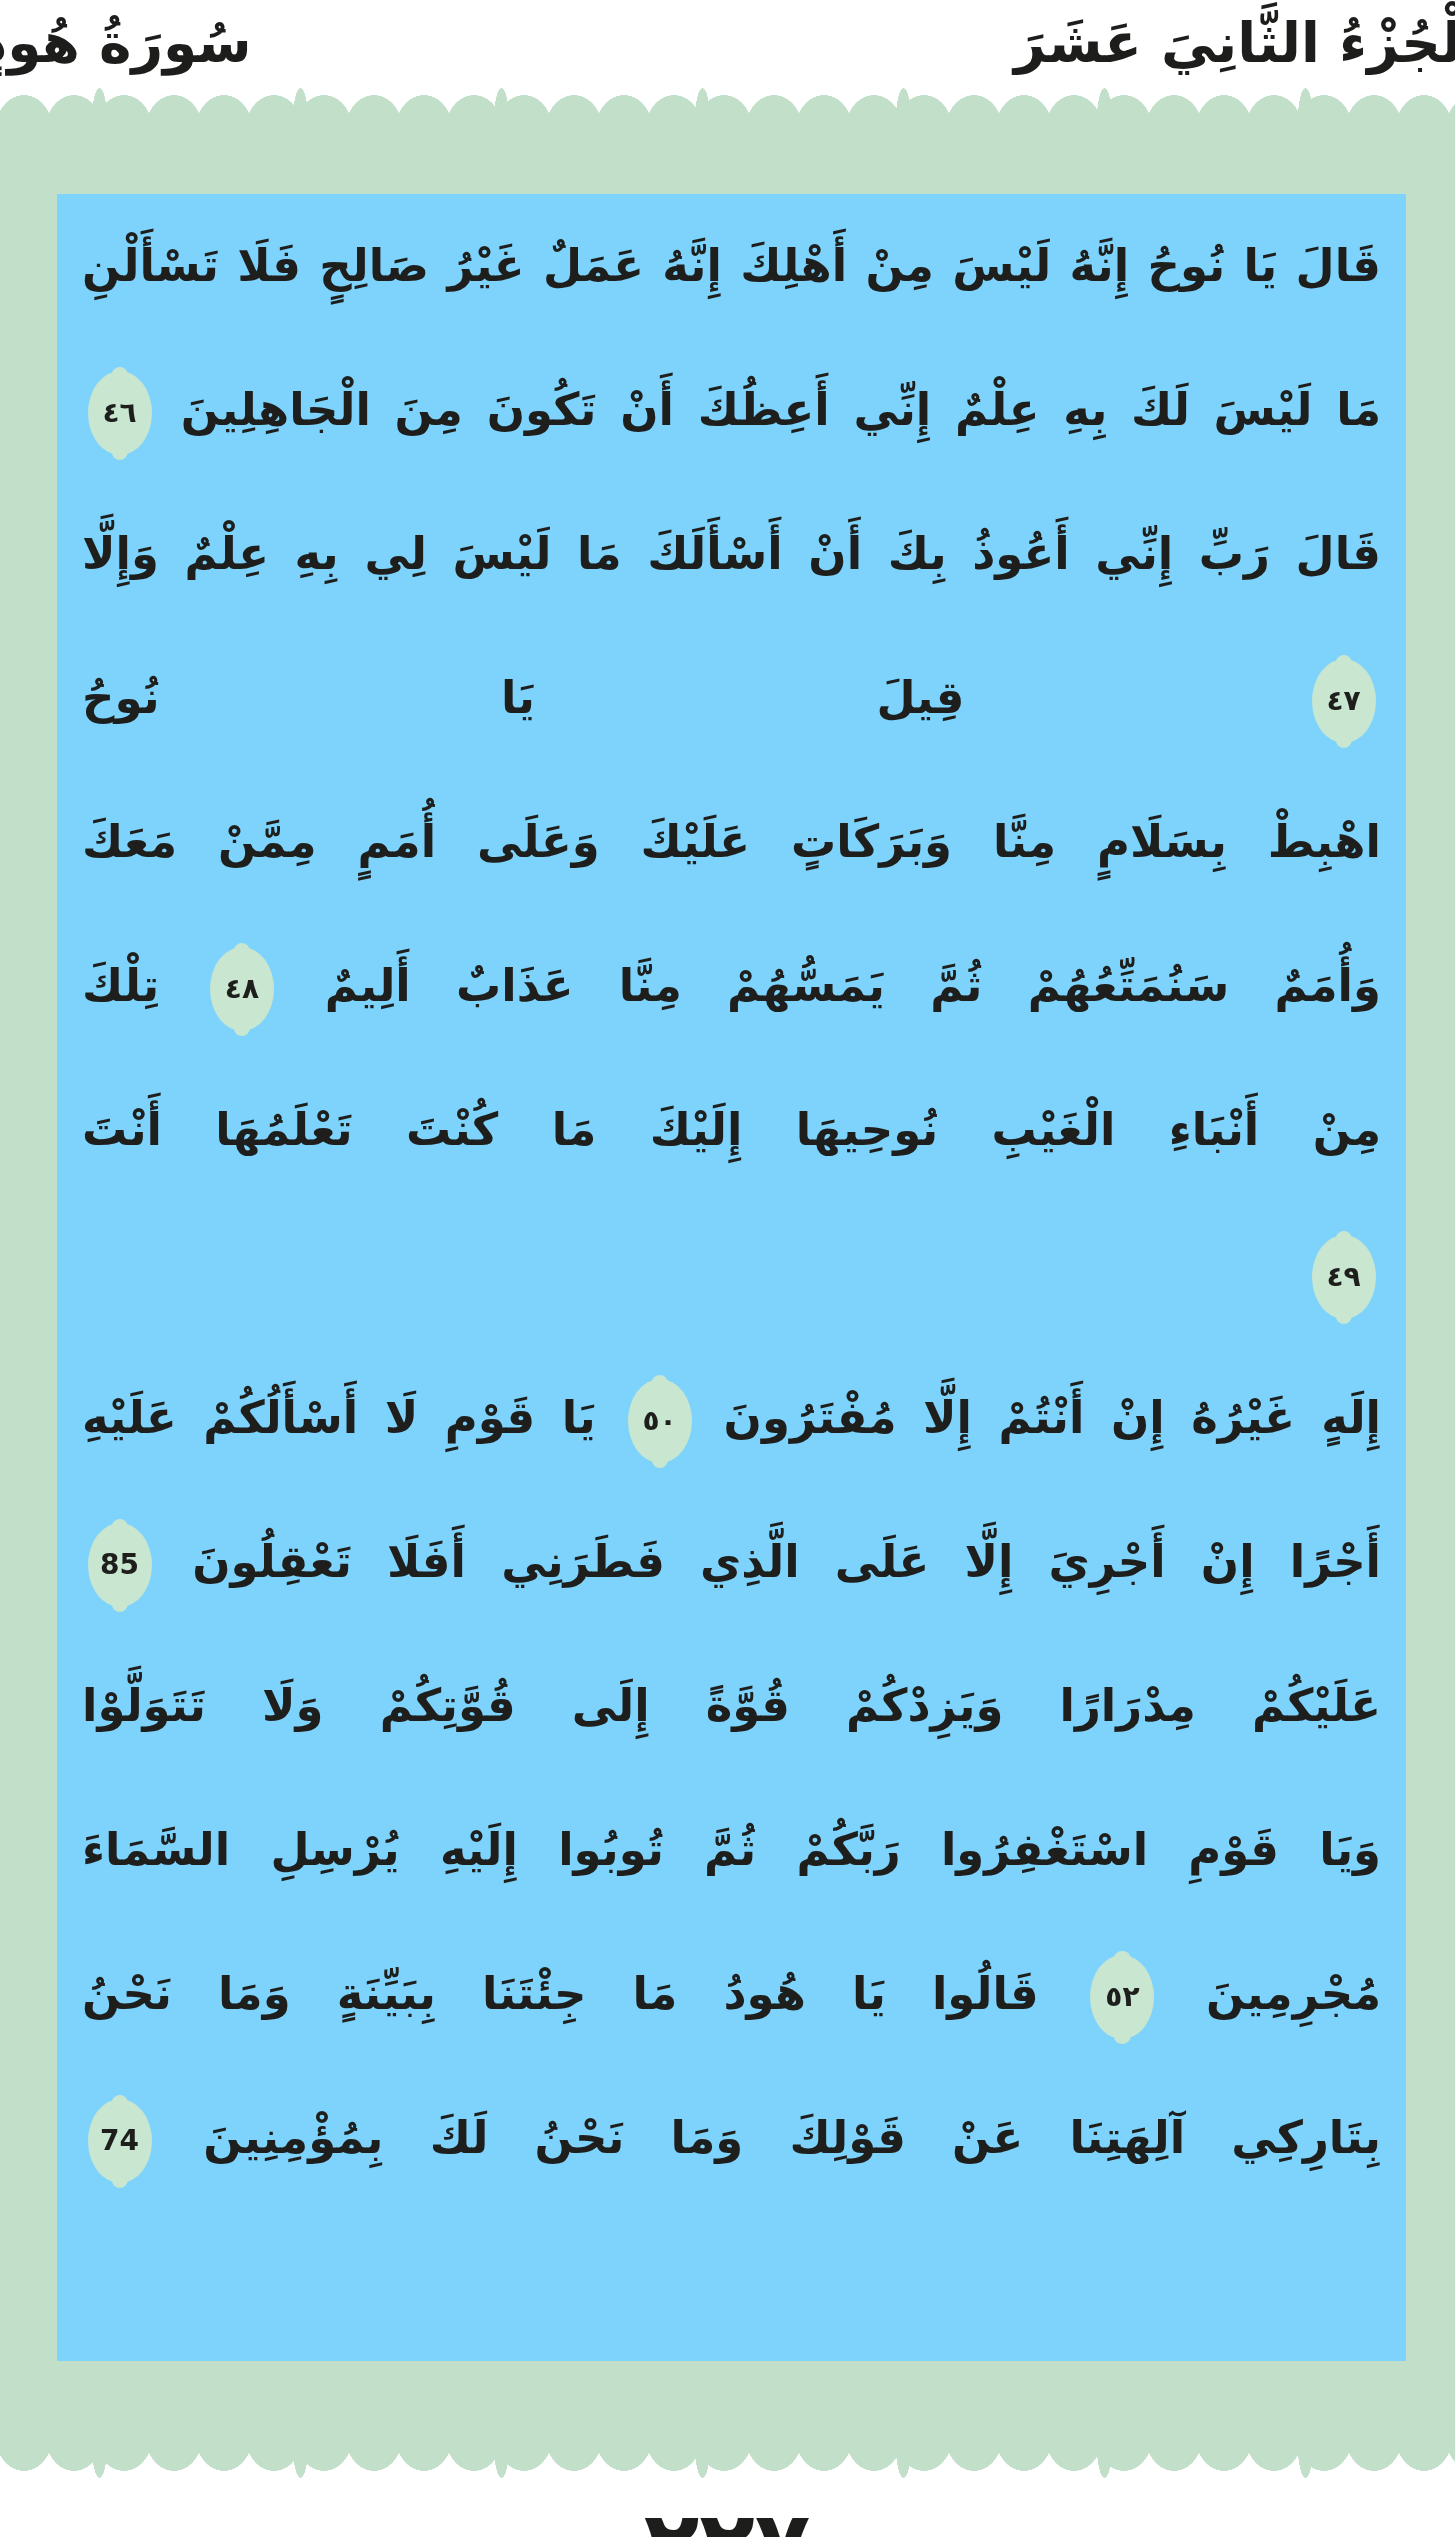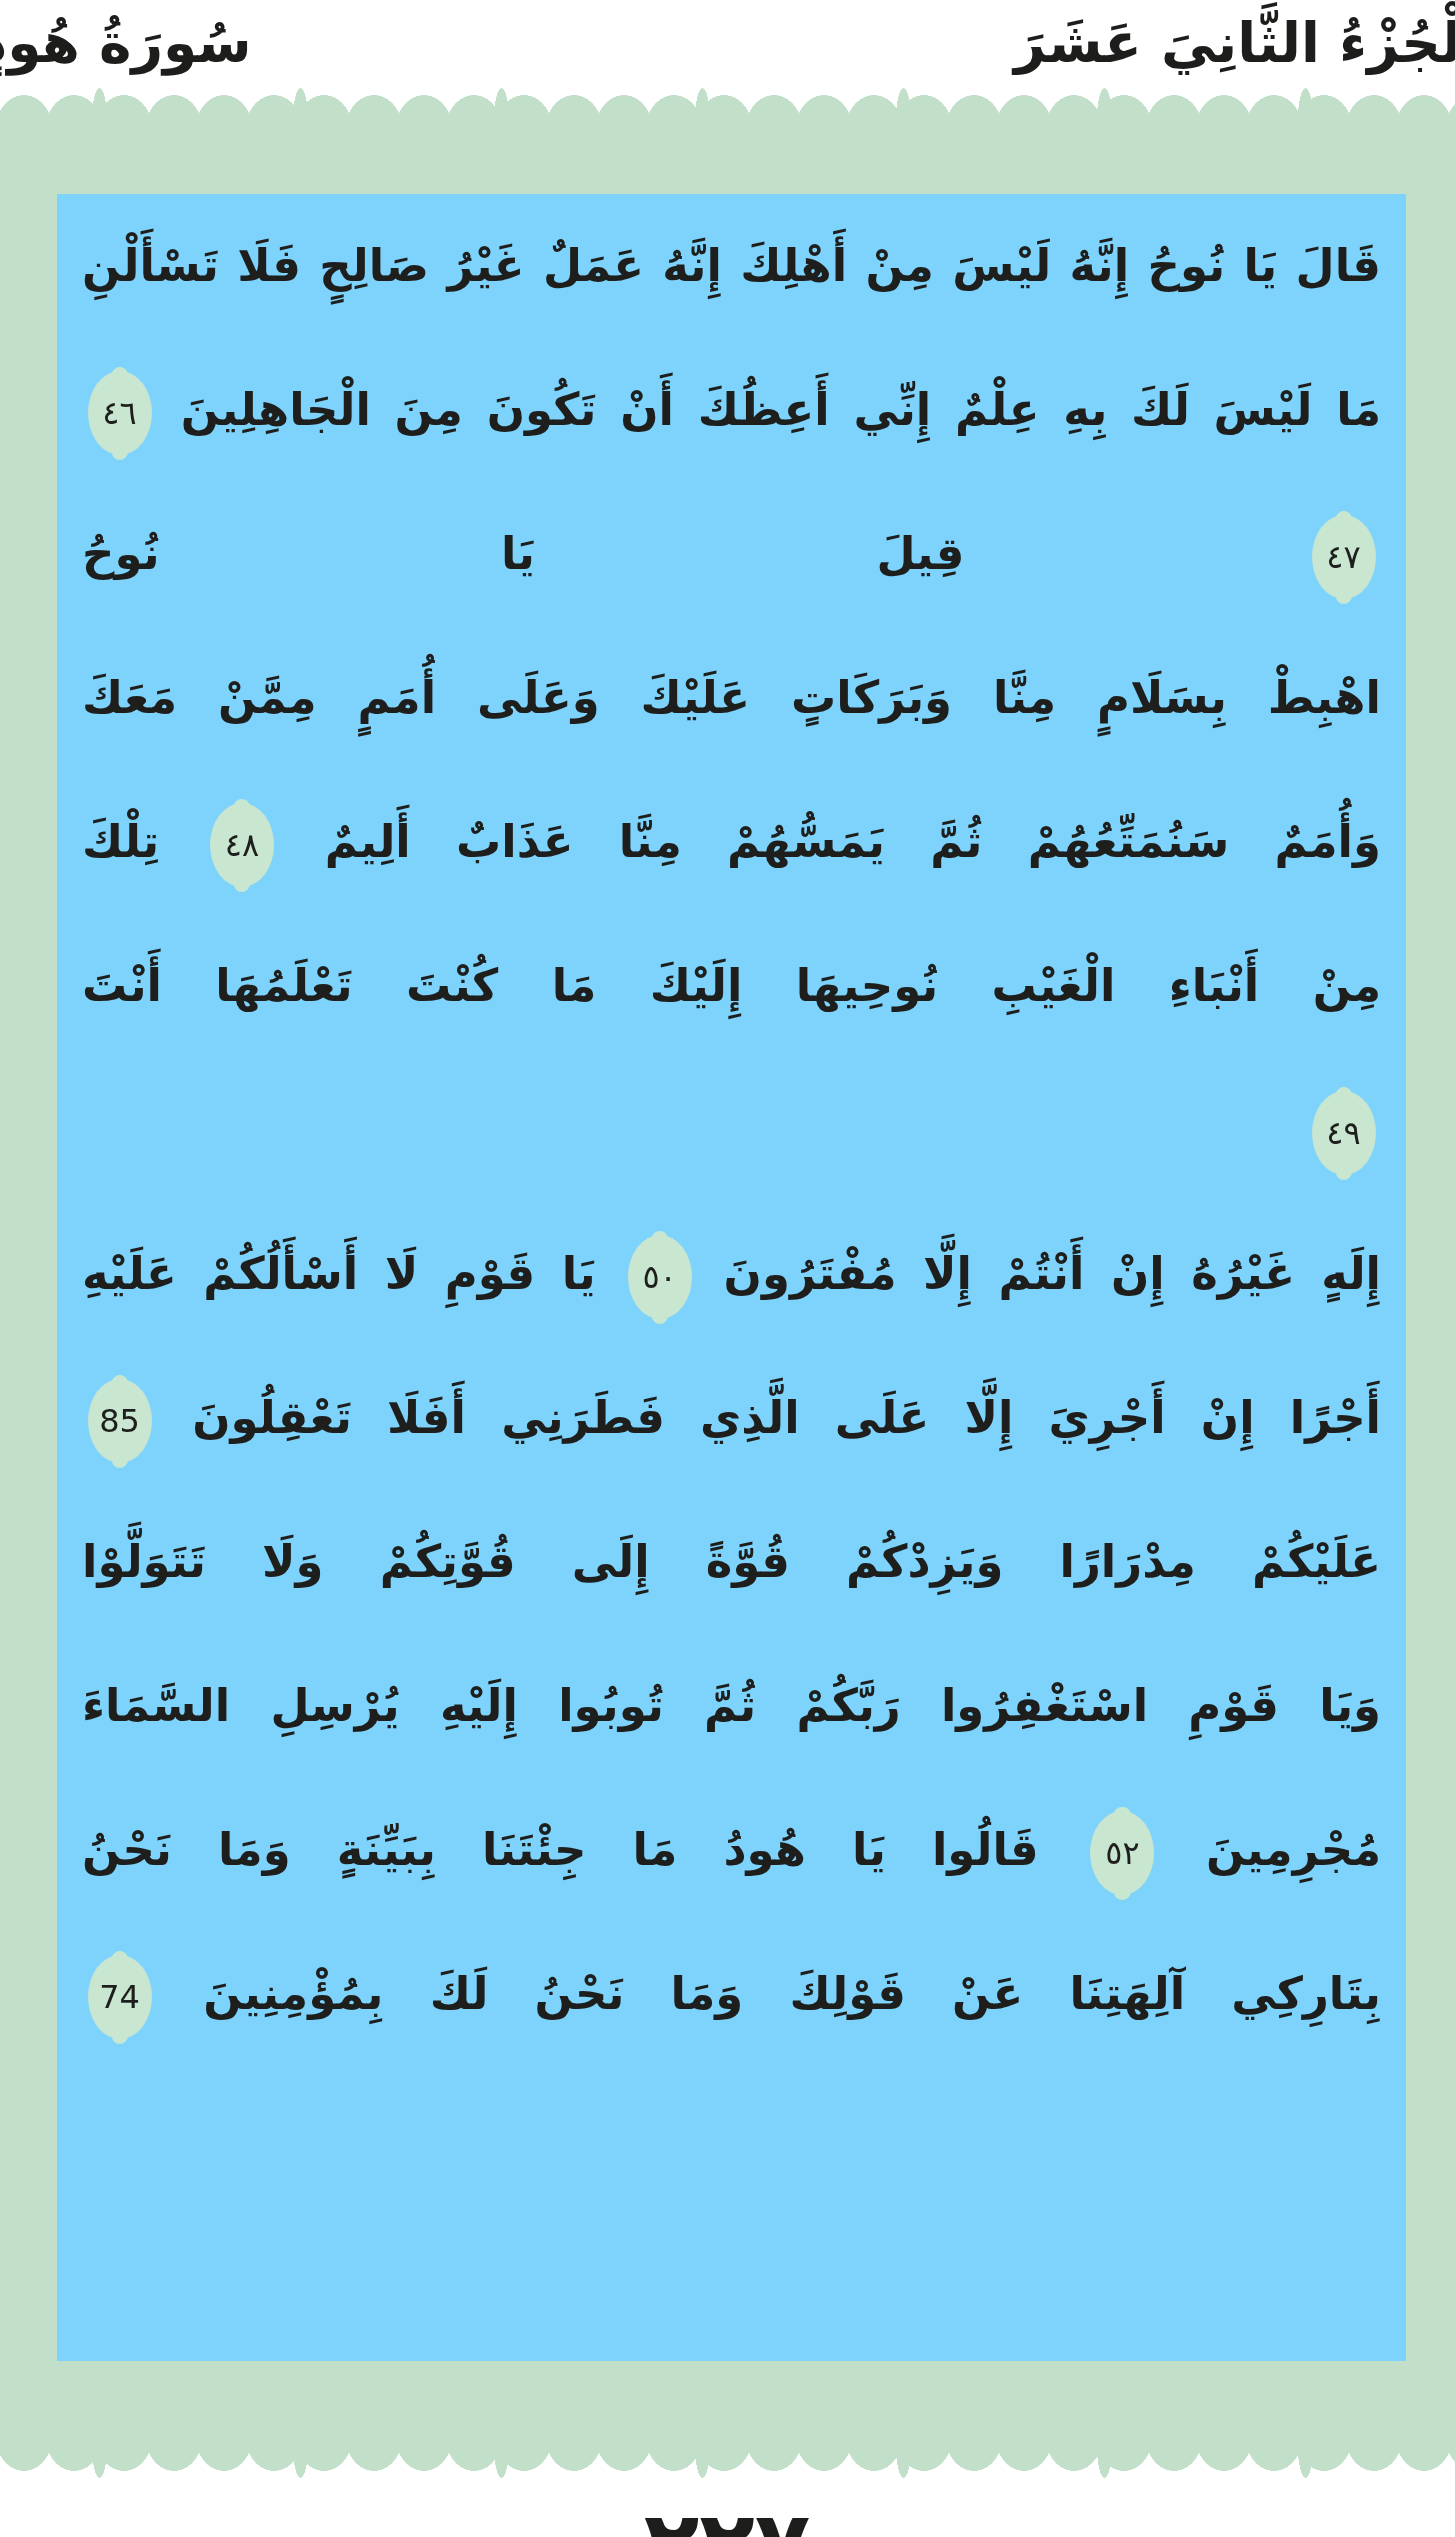--- a/index.html
+++ b/index.html
@@ -80,21 +80,21 @@
   .marker::before, .marker::after {
     content:""; position:absolute; left:50%;
     width:16.4px; height:16.4px;
     background:#c9e6d0; border-radius:50%;
     transform:translateX(-50%);
   }
   .marker::before { top:-4.5px; }
   .marker::after  { bottom:-4.5px; }
   .marker .num {
     display:block; width:100%; height:100%;
-    line-height:84px; font-size:32px; font-weight:normal;
+    line-height:84px; font-size:28px; font-weight:bold;
     color:#1e1e1c;
     text-align:center; text-align-last:center;
   }
 
   
   .page-number {
     position:absolute; left:0; right:0; top:2495px;
     text-align:center; text-align-last:center;
     font-size:91px; font-weight:bold;
     color:#1d1d1b; line-height:1.1;
@@ -109,20 +109,21 @@
 
   <div class="hdr hdr-left">سُورَةُ هُودٍ</div>
 
   <div class="scallop-top"></div>
   <div class="green-frame"></div>
   <div class="scallop-bottom"></div>
 
   <div class="text-box" id="lines">
       <div class="line"><span class="txt">قَالَ يَا نُوحُ إِنَّهُ لَيْسَ مِنْ أَهْلِكَ إِنَّهُ عَمَلٌ غَيْرُ صَالِحٍ فَلَا تَسْأَلْنِ</span></div>
       <div class="line"><span class="txt">مَا لَيْسَ لَكَ بِهِ عِلْمٌ إِنِّي أَعِظُكَ أَنْ تَكُونَ مِنَ الْجَاهِلِينَ</span> <span class="marker"><span class="num">٤٦</span></span></div>
+      <div class="line"><span class="txt">قَالَ رَبِّ إِنِّي أَعُوذُ بِكَ أَنْ أَسْأَلَكَ مَا لَيْسَ لِي بِهِ عِلْمٌ وَإِلَّا</span></div>
       <div class="line"> <span class="marker"><span class="num">٤٧</span></span> <span class="txt">قِيلَ يَا نُوحُ</span></div>
       <div class="line"><span class="txt">اهْبِطْ بِسَلَامٍ مِنَّا وَبَرَكَاتٍ عَلَيْكَ وَعَلَى أُمَمٍ مِمَّنْ مَعَكَ</span></div>
       <div class="line"><span class="txt">وَأُمَمٌ سَنُمَتِّعُهُمْ ثُمَّ يَمَسُّهُمْ مِنَّا عَذَابٌ أَلِيمٌ</span> <span class="marker"><span class="num">٤٨</span></span> <span class="txt">تِلْكَ</span></div>
       <div class="line"><span class="txt">مِنْ أَنْبَاءِ الْغَيْبِ نُوحِيهَا إِلَيْكَ مَا كُنْتَ تَعْلَمُهَا أَنْتَ</span></div>
       <div class="line"> <span class="marker"><span class="num">٤٩</span></span></div>
       <div class="line"><span class="txt">إِلَهٍ غَيْرُهُ إِنْ أَنْتُمْ إِلَّا مُفْتَرُونَ</span> <span class="marker"><span class="num">٥٠</span></span> <span class="txt">يَا قَوْمِ لَا أَسْأَلُكُمْ عَلَيْهِ</span></div>
       <div class="line"><span class="txt">أَجْرًا إِنْ أَجْرِيَ إِلَّا عَلَى الَّذِي فَطَرَنِي أَفَلَا تَعْقِلُونَ</span> <span class="marker"><span class="num">85</span></span></div>
       <div class="line"><span class="txt">عَلَيْكُمْ مِدْرَارًا وَيَزِدْكُمْ قُوَّةً إِلَى قُوَّتِكُمْ وَلَا تَتَوَلَّوْا</span></div>
       <div class="line"><span class="txt">وَيَا قَوْمِ اسْتَغْفِرُوا رَبَّكُمْ ثُمَّ تُوبُوا إِلَيْهِ يُرْسِلِ السَّمَاءَ</span></div>
       <div class="line"><span class="txt">مُجْرِمِينَ</span> <span class="marker"><span class="num">٥٢</span></span> <span class="txt">قَالُوا يَا هُودُ مَا جِئْتَنَا بِبَيِّنَةٍ وَمَا نَحْنُ</span></div>

